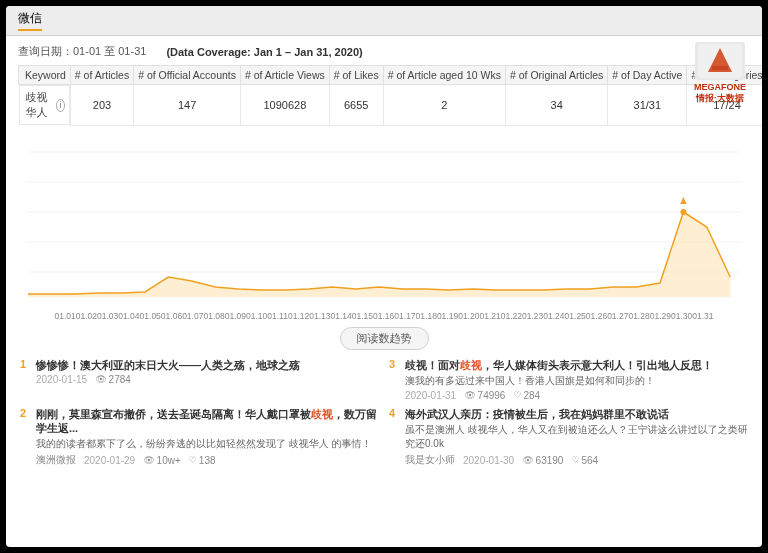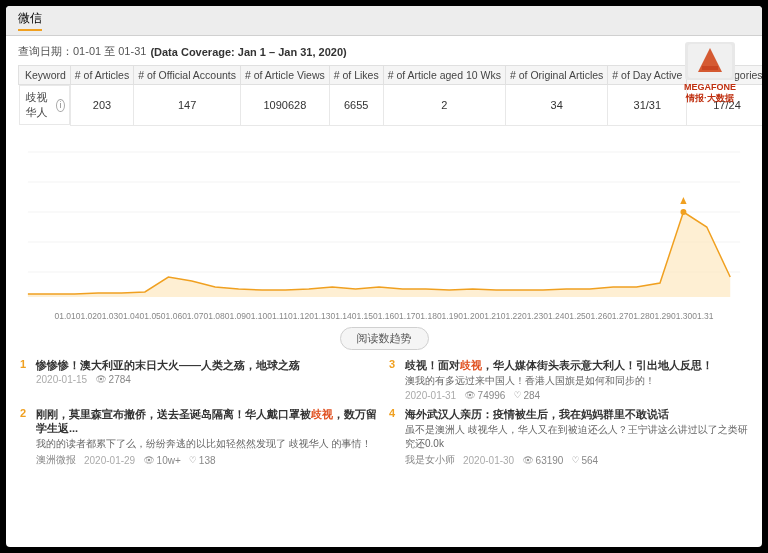--- a/index.html
+++ b/index.html
@@ -46,31 +46,31 @@
       overflow: hidden;
       position: relative;
     }
     
     .date-query {
       font-size: 11px;
       color: #555;
       margin-bottom: 6px;
       display: flex;
       align-items: center;
-      gap: 4px;
+      gap: 20px;
     }
     .date-query .highlight {
       color: #333;
       font-weight: bold;
     }
     
     .logo-container {
       position: absolute;
       top: 6px;
-      right: 26px;
+      right: 16px;
       display: flex;
       flex-direction: column;
       align-items: center;
     }
     .logo-box {
       width: 50px;
       height: 38px;
       background: #e8e8e8;
       border-radius: 3px;
       display: flex;

